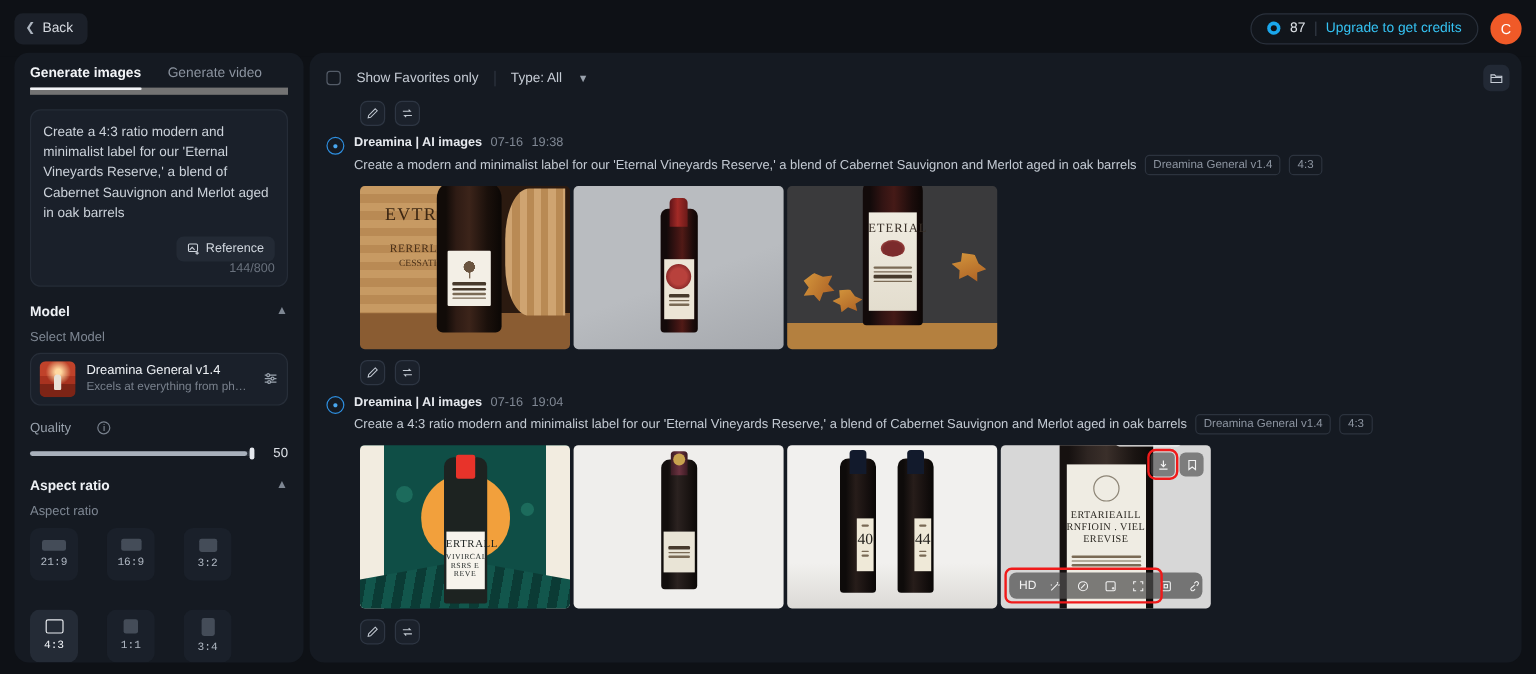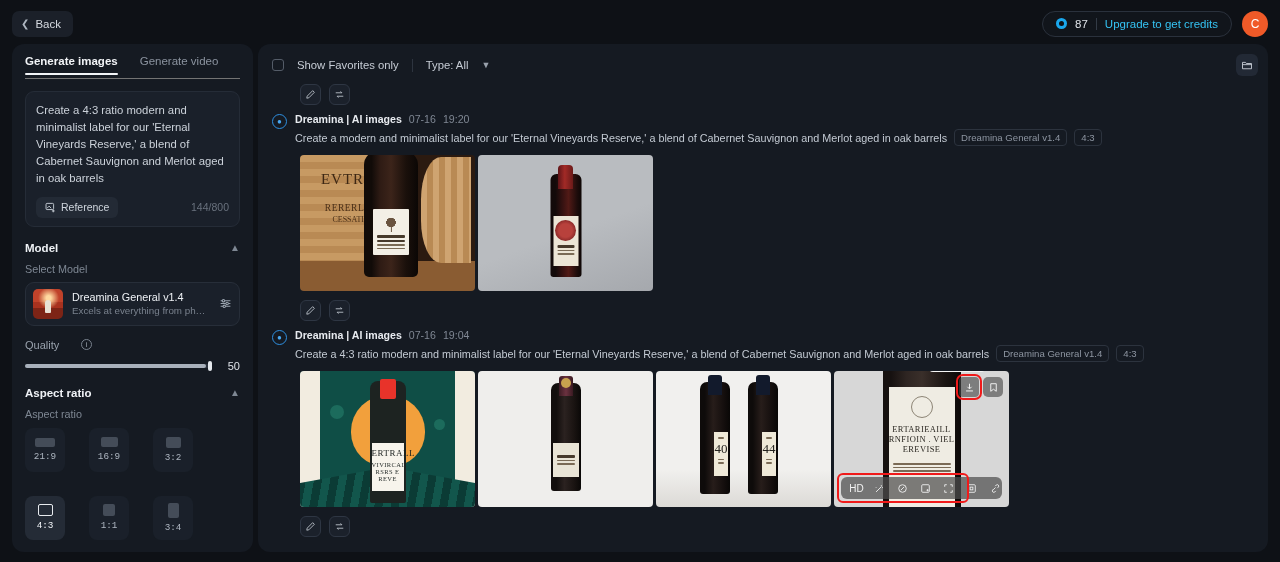--- a/index.html
+++ b/index.html
@@ -52,35 +52,35 @@
   }
 
   
   .left-panel {
     position: absolute; left: 12px; top: 44px;
     width: 241px; height: 508px;
     background: #151a22; border-radius: 12px;
     padding: 0 13px;
     overflow: hidden;
   }
-  .tabs { display: flex; gap: 22px; border-bottom: 1px solid #737373; height: 35px; align-items: flex-start; padding-top: 11px;}
+  .tabs { display: flex; gap: 22px; border-bottom: 6px solid #737373; height: 35px; align-items: flex-start; padding-top: 11px;}
   .tab { font-size: 11.5px; color: #8b939f; padding-bottom: 7px; cursor: pointer; position: relative; }
   .tab.active { color: #f2f4f7; font-weight: bold; }
   .tab.active::after {
     content: ""; position: absolute; left: 0; right: 0; bottom: -1px;
     height: 2px; background: #f2f4f7; border-radius: 2px;
   }
 
   .prompt-box {
     margin-top: 12px; background: #1a202a; border: 1px solid #252c37;
     border-radius: 9px; padding: 10px 10px 8px 10px; min-height: 100px;
     position: relative;
   }
   .prompt-text { font-size: 11.3px; line-height: 1.5; color: #ccd2da; }
-  .prompt-footer { display: flex; align-items: center; justify-content: space-between; margin-top: 10px; }
+  .prompt-footer { display: flex; align-items: flex-end; justify-content: space-between; margin-top: 10px; flex-direction: column; }
   .ref-btn {
     display: flex; align-items: center; gap: 5px;
     height: 21px; padding: 0 9px;
     background: #232a35; border-radius: 6px; font-size: 10.5px; color: #cfd5dd; cursor: pointer;
   }
   .char-count { font-size: 10.5px; color: #69717d; }
 
   .section-head {
     display: flex; align-items: center; justify-content: space-between;
     margin-top: 15px; font-size: 11.5px; font-weight: bold; color: #eef1f5;
@@ -585,21 +585,21 @@
           </svg>
         </div>
       </div>
 
       <div class="row-head">
         <div class="bolt-badge">●</div>
         <div class="row-meta">
           <div class="meta-line1">
             <span class="meta-src">Dreamina | AI images</span>
             <span class="meta-date">07-16</span>
-            <span class="meta-time">19:20</span>
+            <span class="meta-time">19:38</span>
           </div>
           <div class="meta-line2">
             <span class="meta-prompt">Create a modern and minimalist label for our 'Eternal Vineyards Reserve,' a blend of Cabernet Sauvignon and Merlot aged in oak barrels</span>
             <span class="tag">Dreamina General v1.4</span>
             <span class="tag">4:3</span>
           </div>
         </div>
       </div>
 
       <div class="thumb-strip">
@@ -625,20 +625,35 @@
             <div class="capsule-b"></div>
             <div class="label-b">
               <div class="medallion"></div>
               <div class="lbl-line dark" style="margin-top:29px"></div>
               <div class="lbl-line"></div>
               <div class="lbl-line"></div>
             </div>
           </div>
         </div>
 
+        <div class="thumb img-leaves">
+          <div class="leaf l1"></div>
+          <div class="leaf l2"></div>
+          <div class="leaf l3"></div>
+          <div class="bottle-c">
+            <div class="label-c">
+              <div class="eterial-txt">ETERIAL</div>
+              <div class="crest"></div>
+              <div class="lbl-line" style="margin-top:8px"></div>
+              <div class="lbl-line"></div>
+              <div class="lbl-line dark"></div>
+              <div class="lbl-line"></div>
+            </div>
+          </div>
+        </div>
       </div>
 
       <div class="row-actions" style="margin-top:9px">
         <div class="icon-btn">
           <svg width="11" height="11" viewBox="0 0 16 16" fill="none" stroke="#c2c9d2" stroke-width="1.25">
             <path d="M11.2 2.4l2.4 2.4L5.6 12.8 2.6 13.4l.6-3z"></path>
           </svg>
         </div>
         <div class="icon-btn">
           <svg width="11" height="11" viewBox="0 0 16 16" fill="none" stroke="#c2c9d2" stroke-width="1.25">

